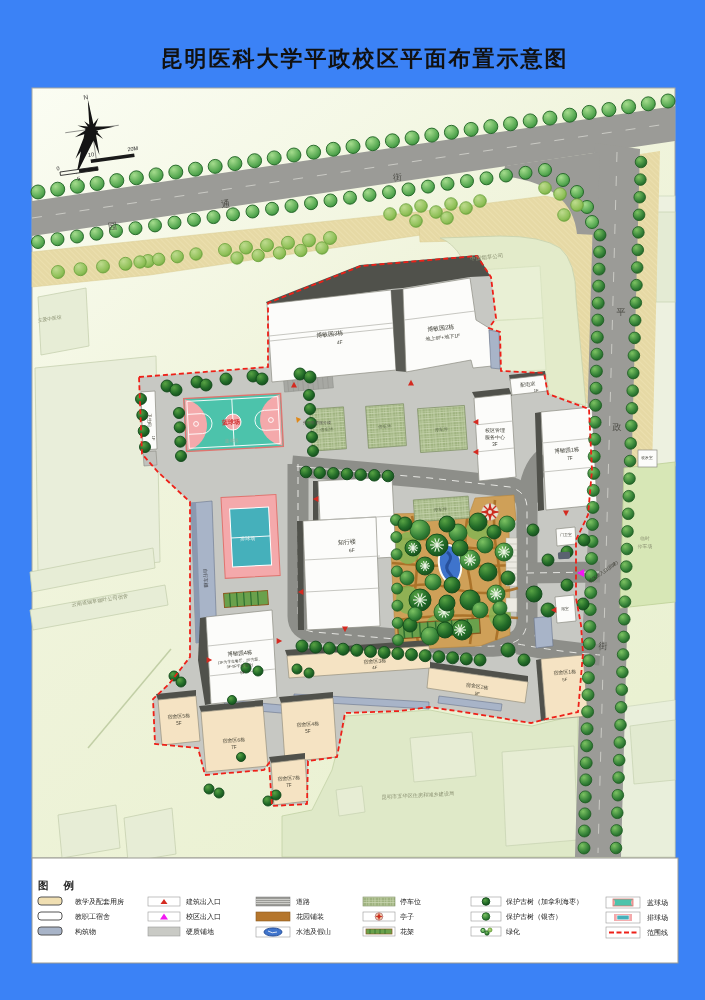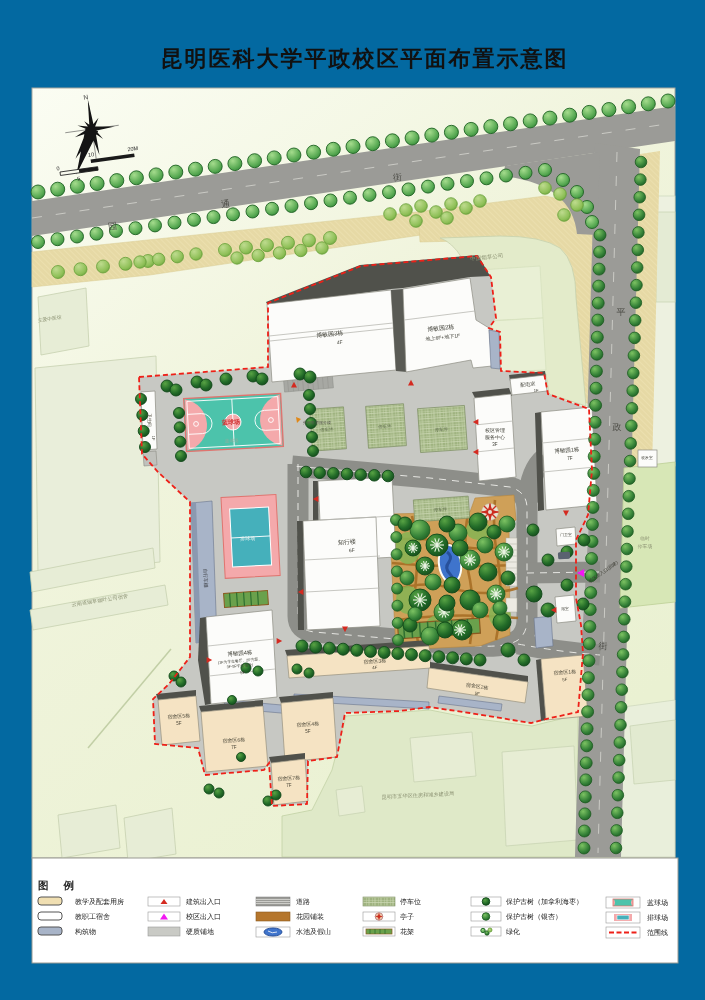--- a/index.html
+++ b/index.html
@@ -1,15 +1,15 @@
 <!DOCTYPE html>
 <html><head><meta charset="utf-8">
 <style>
 html,body{margin:0;padding:0;background:#fff;}
-#page{position:relative;width:705px;height:1000px;background:#0369a1;font-family:"Liberation Sans",sans-serif;overflow:hidden;}
+#page{position:relative;width:705px;height:1000px;background:#3b82f6;font-family:"Liberation Sans",sans-serif;overflow:hidden;}
 svg{position:absolute;top:0;left:0;}
 .ts{fill:url(#gts);stroke:#1e6222;stroke-width:0.9;}
 .ty{fill:url(#gty);stroke:#679f38;stroke-width:0.8;}
 .td{fill:url(#gtd);stroke:#11491a;stroke-width:0.9;}
 .tg{fill:url(#gtg);stroke:#1c5c20;stroke-width:0.8;}
 .wb{fill:#fcfcfa;stroke:#8c8c83;stroke-width:0.7;}
 .tb{fill:#f5e3c3;stroke:#96907e;stroke-width:0.7;}
 .bb{fill:#a8b4c8;stroke:#6a768d;stroke-width:0.6;}
 .sh{fill:#50514b;}
 .ridge{stroke:#b9b9b2;stroke-width:0.8;fill:none;}

